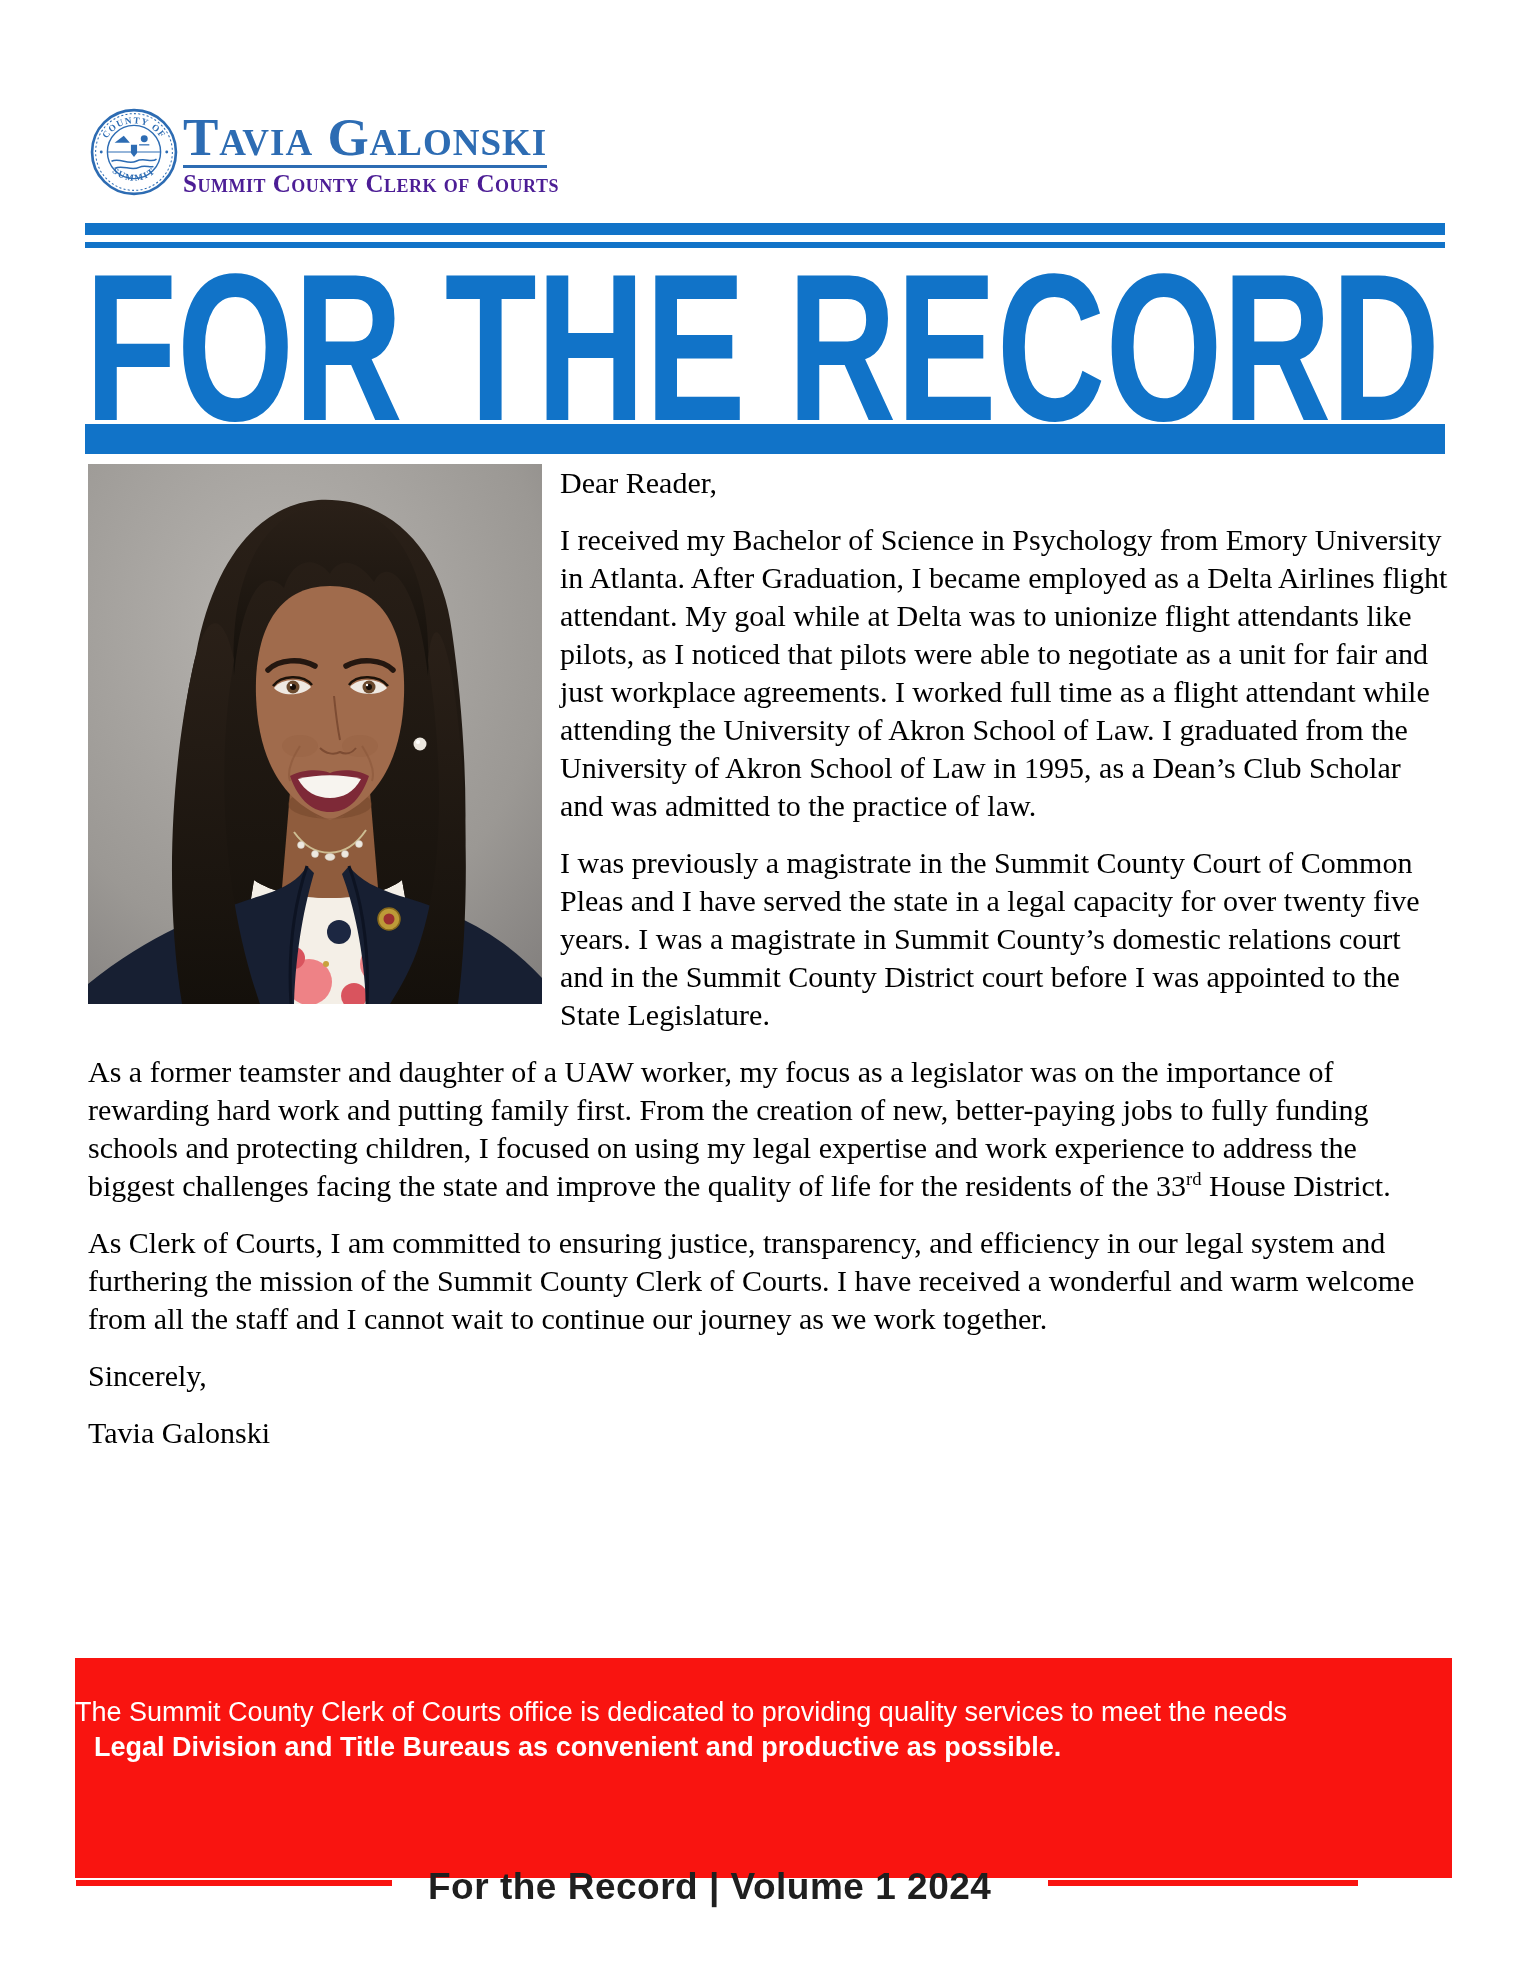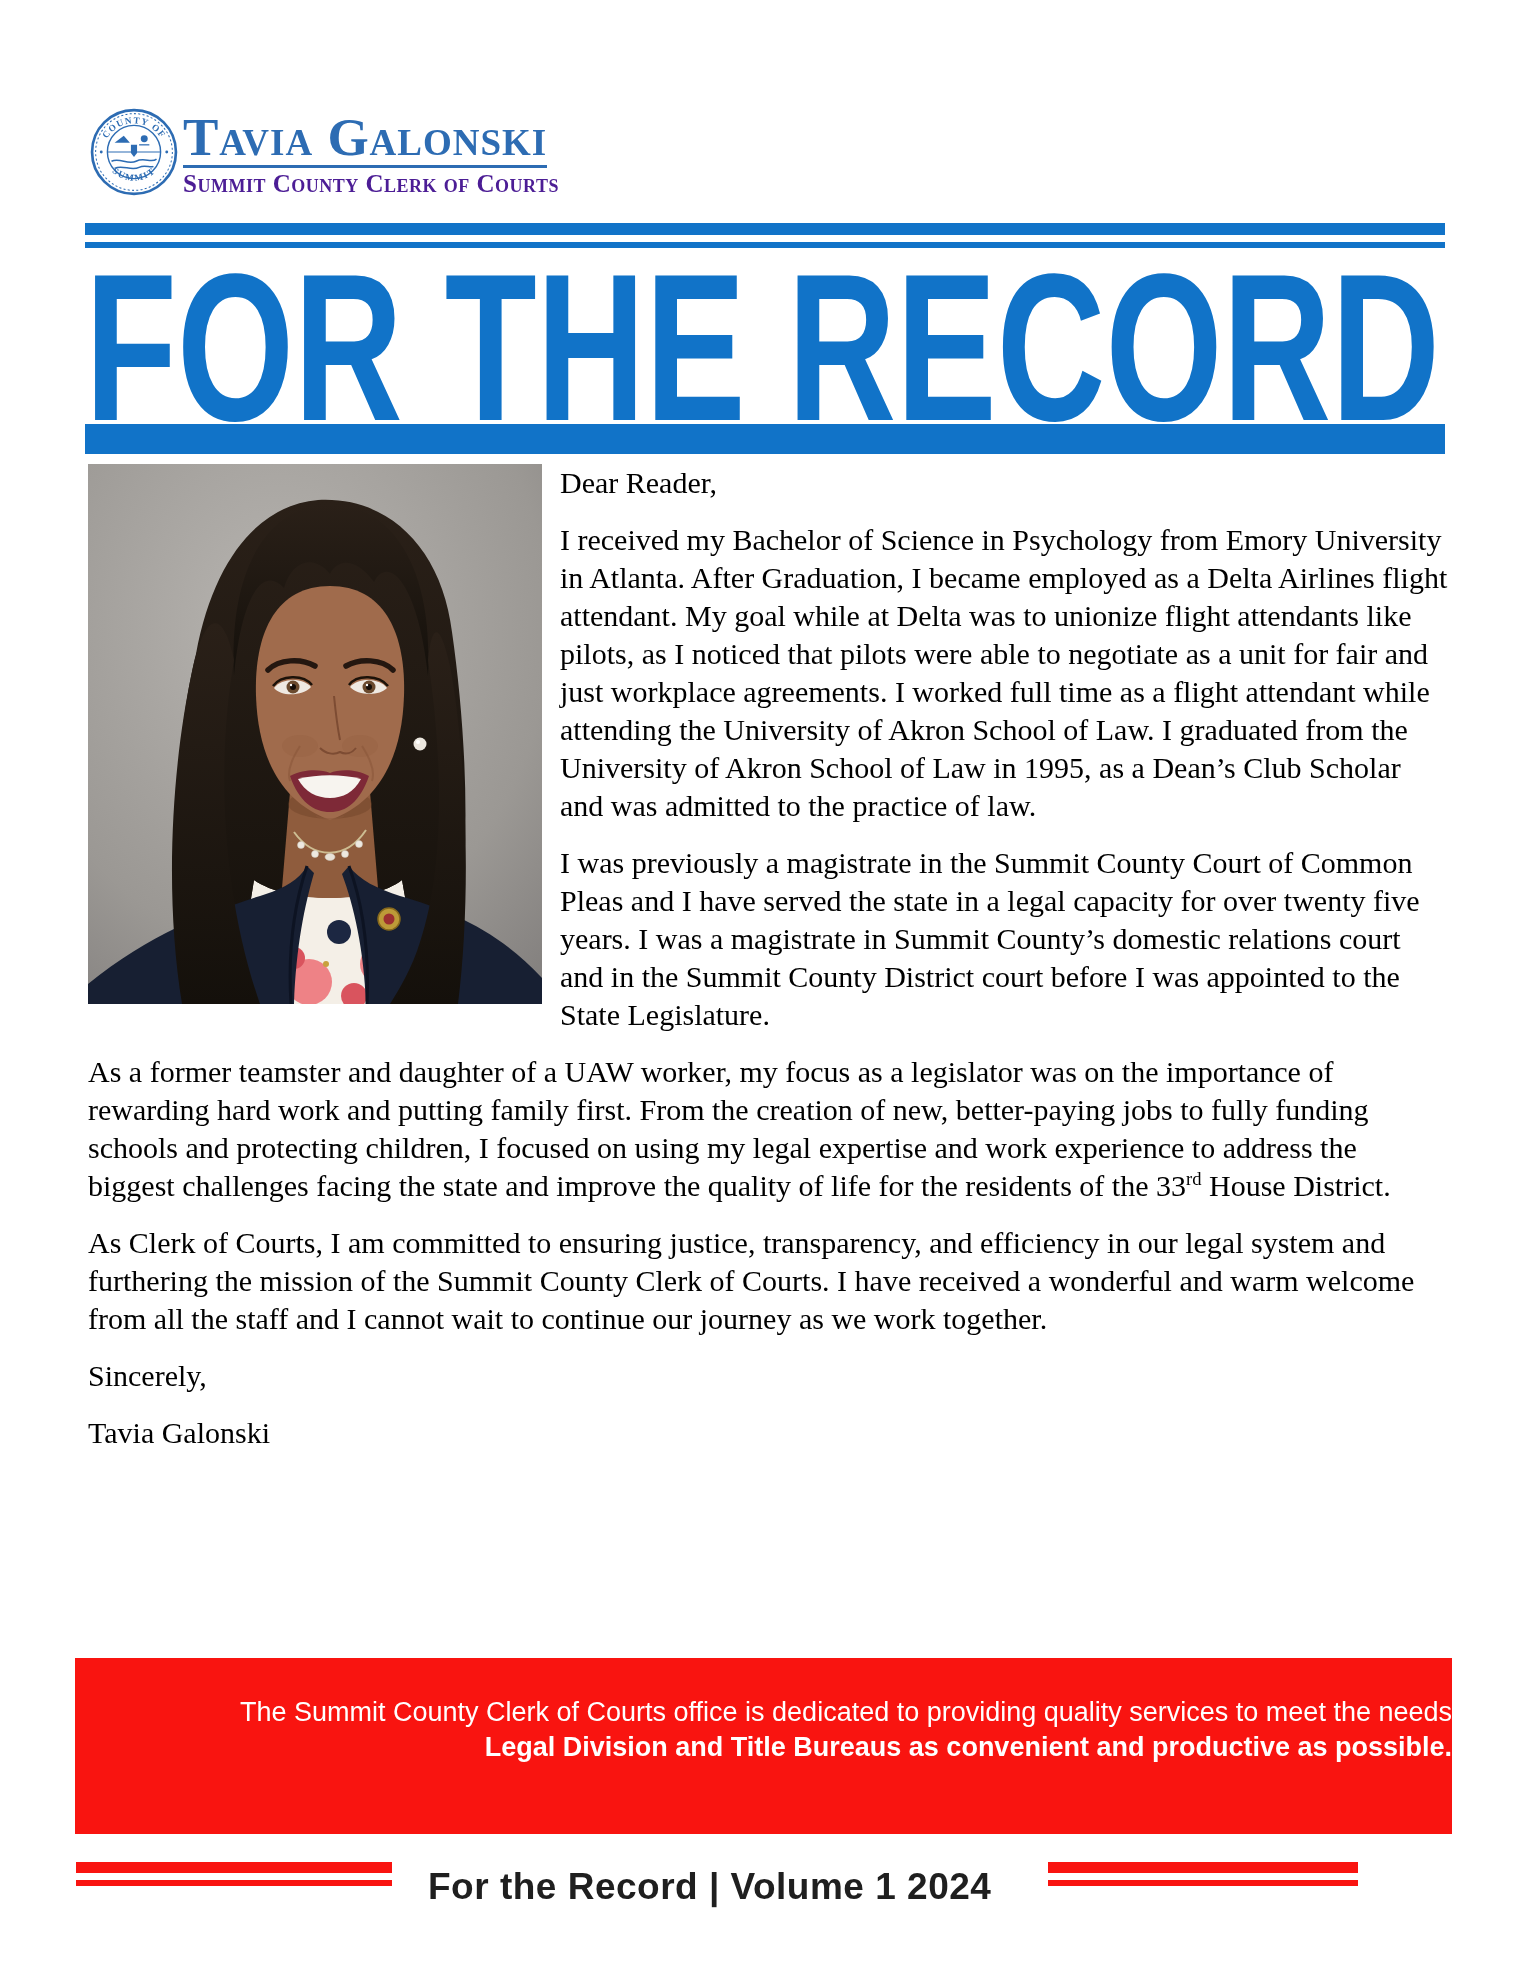--- a/index.html
+++ b/index.html
@@ -32,26 +32,26 @@
 
   
   .letter { position:absolute; left:88px; top:464px; width:1370px; font-size:30px; line-height:38px; }
   .letter p { margin:0 8px 19px 0; }
   .portrait { float:left; width:454px; height:540px; margin:0 18px 2px 0; }
   .portrait svg { display:block; width:454px; height:540px; }
   sup.ord { vertical-align:super; font-size:0.62em; line-height:0; }
 
   
   .banner {
-    position:absolute; left:75px; top:1658px; width:1377px; height:176px;
-    background:#f91410; color:#ffffff; text-align:right;
+    position:absolute; left:75px; top:1658px; width:1377px; height:220px;
+    background:#f91410; color:#ffffff; text-align:left;
     font-family:"Liberation Sans", sans-serif; font-size:27px; line-height:35px;
     padding-top:37px;
   }
-  .banner .b3 { font-weight:bold; }
+  .banner .b3 { font-weight:bold;margin-left:19px; }
 
   
   .f-line { position:absolute; background:#f91410; }
   .fl-l-thick { left:76px;   width:316px; top:1862px; height:11px; }
   .fl-l-thin  { left:76px;   width:316px; top:1880px; height:6px; }
   .fl-r-thick { left:1048px; width:310px; top:1862px; height:11px; }
   .fl-r-thin  { left:1048px; width:310px; top:1880px; height:6px; }
   .footer-text {
     position:absolute; left:428px; top:1866px;
     font-family:"Liberation Sans", sans-serif; font-weight:bold; font-size:37px; color:#1f1f1f;

